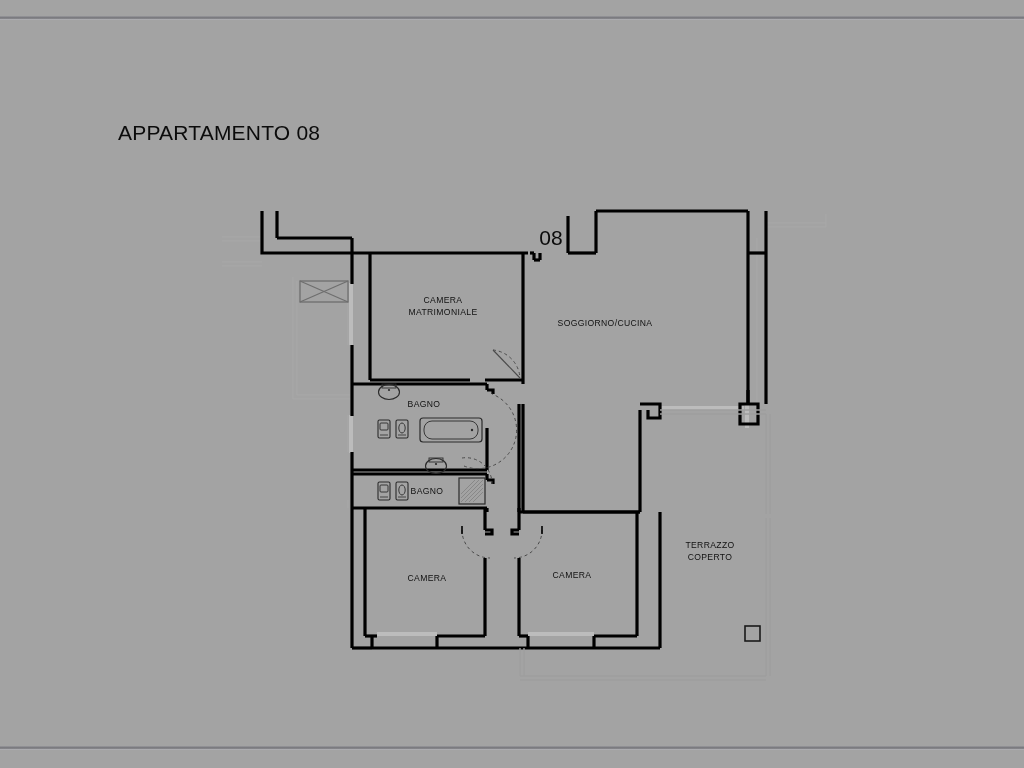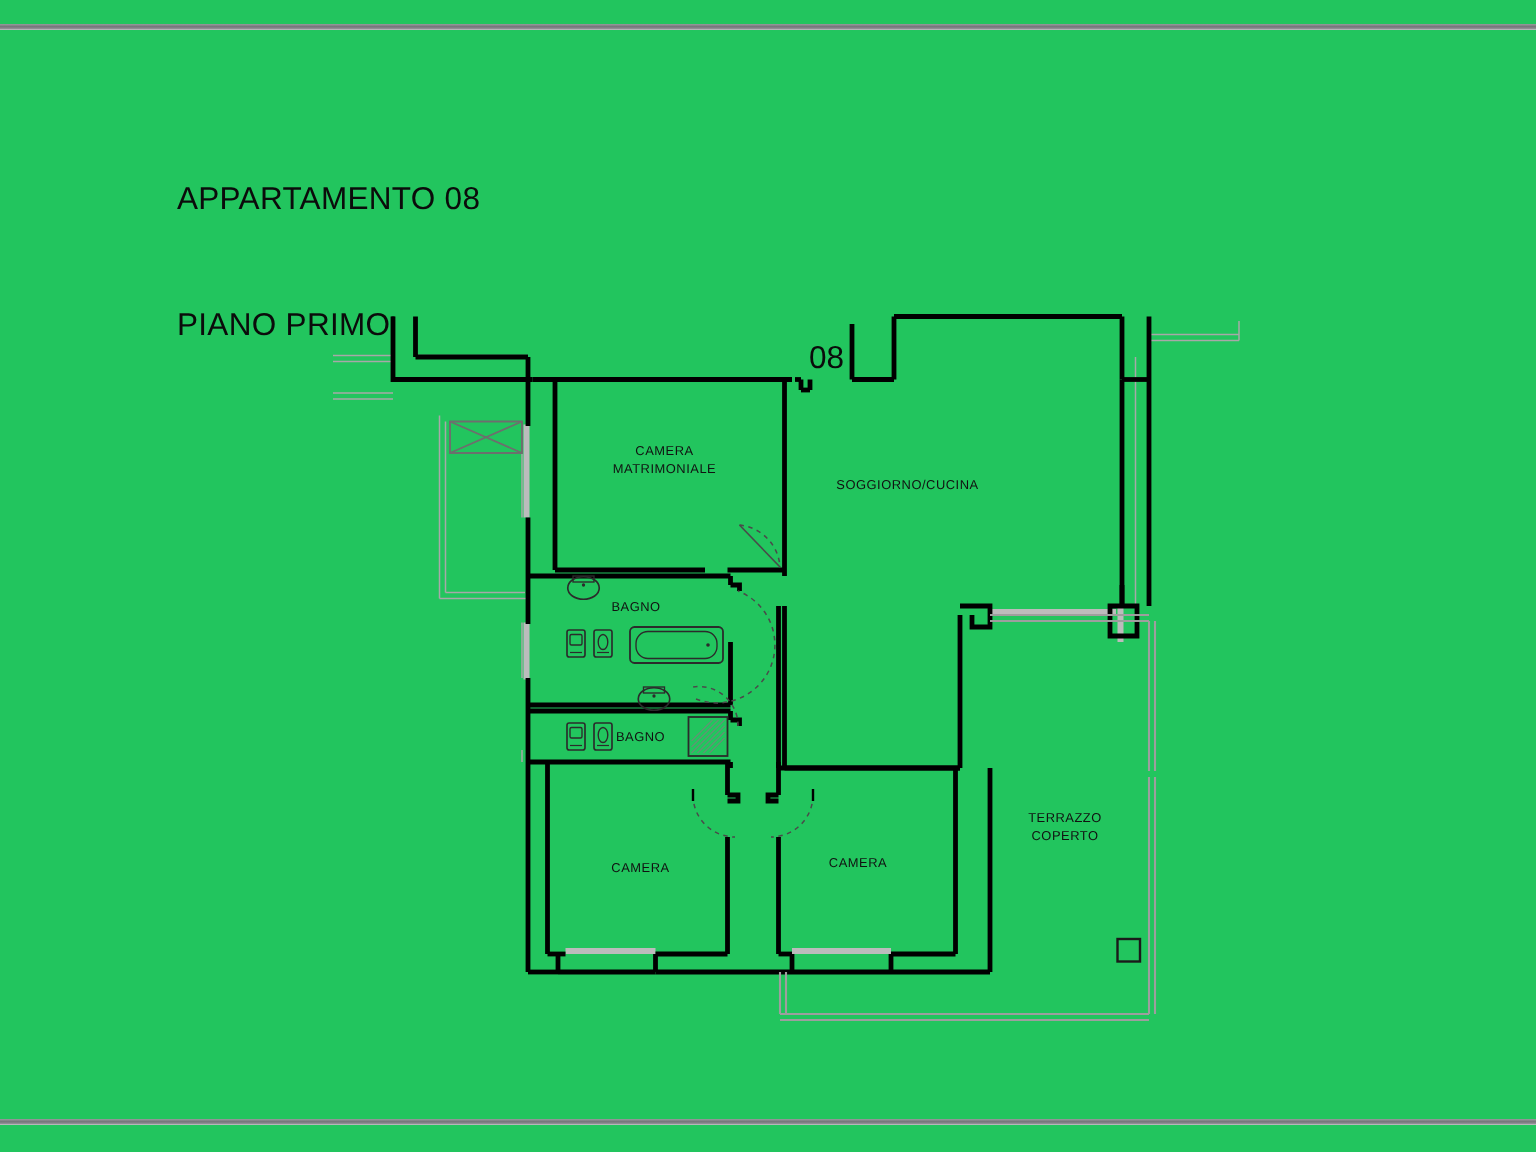--- a/index.html
+++ b/index.html
@@ -14,21 +14,21 @@
     position: relative;
     overflow: hidden;
     font-family: "Liberation Sans", sans-serif;
     background: #ffffff;
   }
   #sheet {
     position: absolute;
     left: 0; top: 0;
     width: 1024px;
     height: 768px;
-    background: #22c55e;
+    background: #a3a3a3;
   }
   .band {
     position: absolute;
     left: 0;
     width: 1024px;
     height: 4px;
     background: linear-gradient(to bottom, #9a9a9e 0%, #75757a 45%, #8e8e93 75%, #c9c9cc 100%);
   }
   #band-top { top: 16px; }
   #band-bottom { top: 746px; }
@@ -66,21 +66,20 @@
 </head>
 <body>
 
 <div id="sheet">
 
   <div class="band" id="band-top"></div>
   <div class="band" id="band-bottom"></div>
 
   <div id="title-block">
     <div>APPARTAMENTO 08</div>
-    <div>PIANO PRIMO</div>
   </div>
 
   <svg id="plan-svg" width="1024" height="768" viewBox="0 0 1024 768">
 
     <g stroke="#a8a8a8" stroke-width="1" fill="none">
 
       <line x1="222" y1="237" x2="262" y2="237"></line>
       <line x1="222" y1="241" x2="262" y2="241"></line>
       <line x1="222" y1="262" x2="262" y2="262"></line>
       <line x1="222" y1="266" x2="262" y2="266"></line>

